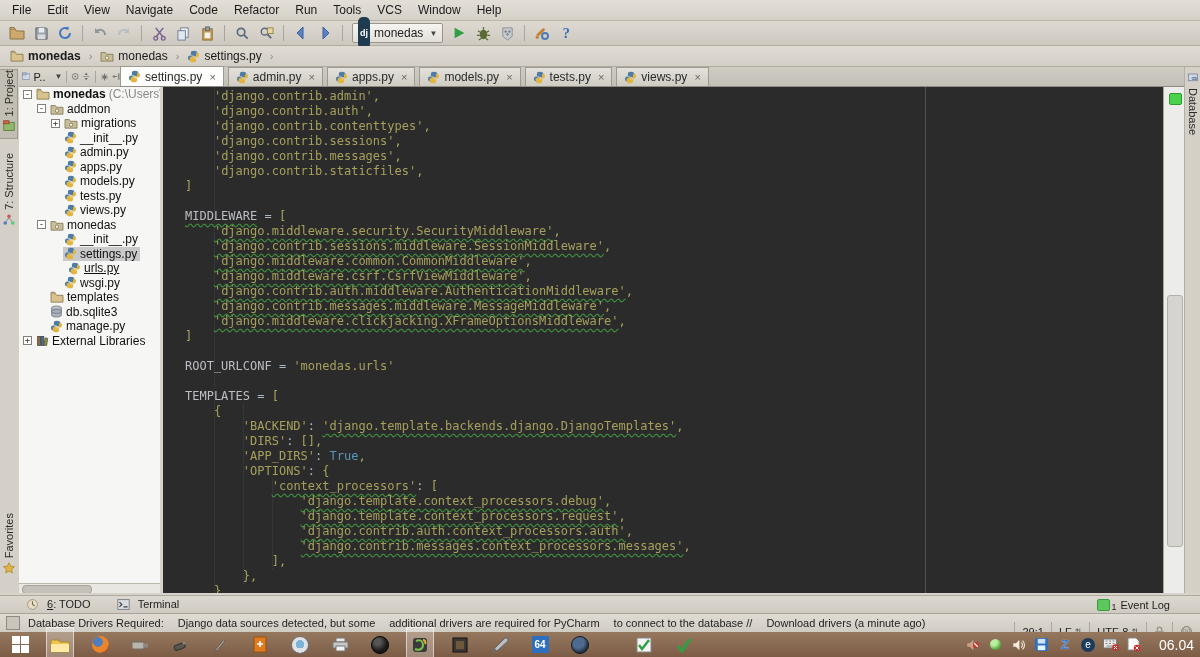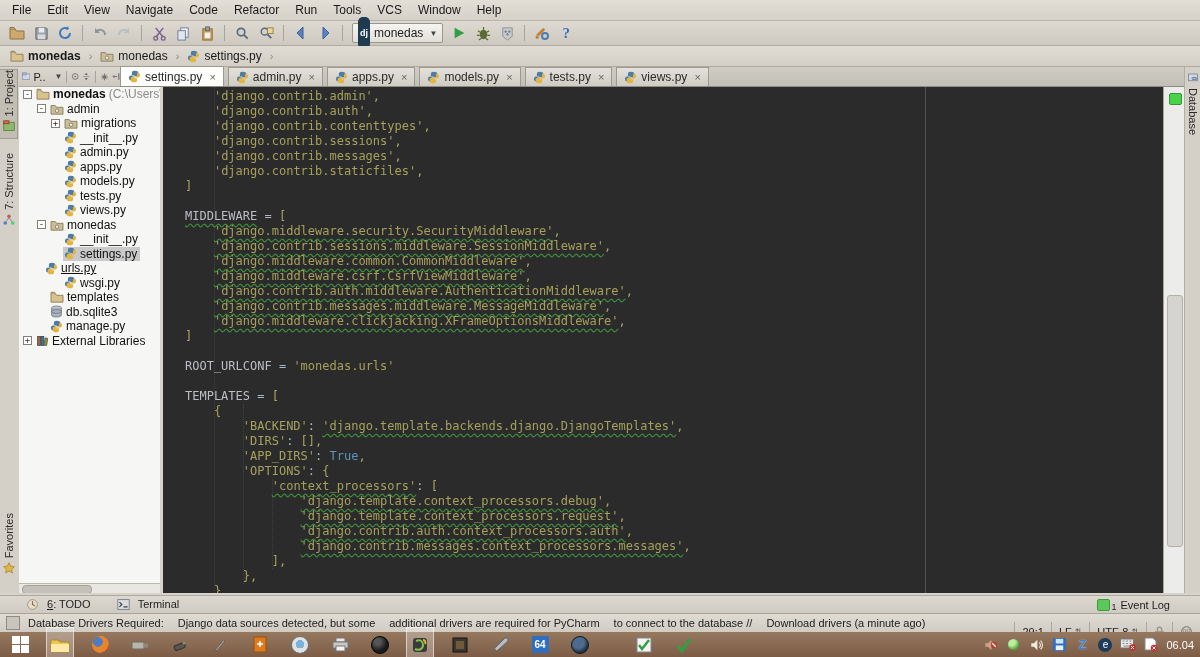--- a/index.html
+++ b/index.html
@@ -76,21 +76,21 @@
   .smsg span{margin-right:14px;}
   .scell{height:19px;display:flex;align-items:center;padding:0 7px;border-left:1px solid #aba79d;}
   .spin{font-size:9px;color:#555;margin-left:3px;}
   #sright{position:absolute;right:0;top:8px;height:19px;display:flex;align-items:center;}
   
   #taskbar{top:632px;height:25px;background:linear-gradient(#96785f,#7c5c45);display:flex;align-items:center;box-sizing:border-box;}
   .tbicon{width:28px;height:36px;display:flex;align-items:center;justify-content:center;margin:0 6px;flex:none;}
   .tbicon.hl{background:rgba(255,255,255,.28);border:1px solid rgba(255,255,255,.55);box-sizing:border-box;}
   #tray{position:absolute;right:6px;top:0;height:25px;display:flex;align-items:center;gap:7px;}
   .trayicon{width:16px;height:16px;display:flex;align-items:center;justify-content:center;}
-  #clock{color:#fff;font-size:11px;}
+  #clock{color:#fff;font-size:14px;margin-left:10px;}
   .win4{display:grid;grid-template-columns:8px 8px;grid-template-rows:8px 8px;gap:1px;}
   .win4 div{background:#fff;}
   .b64{width:17px;height:17px;background:#2f6fbf;color:#fff;font-size:10px;font-weight:bold;display:flex;align-items:center;justify-content:center;}
   .orb{border-radius:50%;}
 </style>
 </head>
 <body>
 
 <div id="screen">
 
@@ -365,21 +365,21 @@
             <span class="textra"> (C:\Users\Dio</span>
           </span>
         </div>
         <div class="trow" style="padding-left: 18px;">
           <span class="texp">-</span>
           <span class="tcontent">
             <svg width="14" height="12" viewBox="0 0 16 14">
               <path d="M1 3h5l1.5 2H15v8H1z" fill="#c9bd9a" stroke="#837a56"></path>
               <circle cx="8" cy="9" r="2" fill="#f5f2e8" stroke="#837a56"></circle>
             </svg>
-            <span class="tlab">admin</span>
+            <span class="tlab">addmon</span>
           </span>
         </div>
         <div class="trow" style="padding-left: 32px;">
           <span class="texp">+</span>
           <span class="tcontent">
             <svg width="14" height="12" viewBox="0 0 16 14">
               <path d="M1 3h5l1.5 2H15v8H1z" fill="#c9bd9a" stroke="#837a56"></path>
               <circle cx="8" cy="9" r="2" fill="#f5f2e8" stroke="#837a56"></circle>
             </svg>
             <span class="tlab">migrations</span>
@@ -468,21 +468,21 @@
         <div class="trow sel" style="padding-left: 32px;">
           <span class="texp none"></span>
           <span class="tcontent">
             <svg width="13" height="13" viewBox="0 0 16 16">
               <path d="M8 1C5.8 1 4.8 2 4.8 3.5V6H8v.9H3.6C2.2 6.9 1.2 8 1.2 9.8s1 2.9 2.4 2.9h1.2V10c0-1.3 1.1-2.3 2.3-2.3h3.4c1.2 0 2.2-1 2.2-2.2V3.5C12.7 2 11.4 1 8 1z" fill="#4e7ca6"></path>
               <path d="M8 15c2.2 0 3.2-1 3.2-2.5V10H8v-.9h4.4c1.4 0 2.4-1.1 2.4-2.9S13.8 3.3 12.4 3.3h-1.2V6c0 1.3-1.1 2.3-2.3 2.3H5.5c-1.2 0-2.2 1-2.2 2.2v2C3.3 14 4.6 15 8 15z" fill="#e3b53e"></path>
             </svg>
             <span class="tlab">settings.py</span>
           </span>
         </div>
-        <div class="trow" style="padding-left: 13px; text-decoration: underline;">
+        <div class="trow" style="padding-left: 36px; text-decoration: underline;">
           <span class="texp none"></span>
           <span class="tcontent">
             <svg width="13" height="13" viewBox="0 0 16 16">
               <path d="M8 1C5.8 1 4.8 2 4.8 3.5V6H8v.9H3.6C2.2 6.9 1.2 8 1.2 9.8s1 2.9 2.4 2.9h1.2V10c0-1.3 1.1-2.3 2.3-2.3h3.4c1.2 0 2.2-1 2.2-2.2V3.5C12.7 2 11.4 1 8 1z" fill="#4e7ca6"></path>
               <path d="M8 15c2.2 0 3.2-1 3.2-2.5V10H8v-.9h4.4c1.4 0 2.4-1.1 2.4-2.9S13.8 3.3 12.4 3.3h-1.2V6c0 1.3-1.1 2.3-2.3 2.3H5.5c-1.2 0-2.2 1-2.2 2.2v2C3.3 14 4.6 15 8 15z" fill="#e3b53e"></path>
             </svg>
             <span class="tlab">urls.py</span>
           </span>
         </div>
         <div class="trow" style="padding-left: 32px;">

